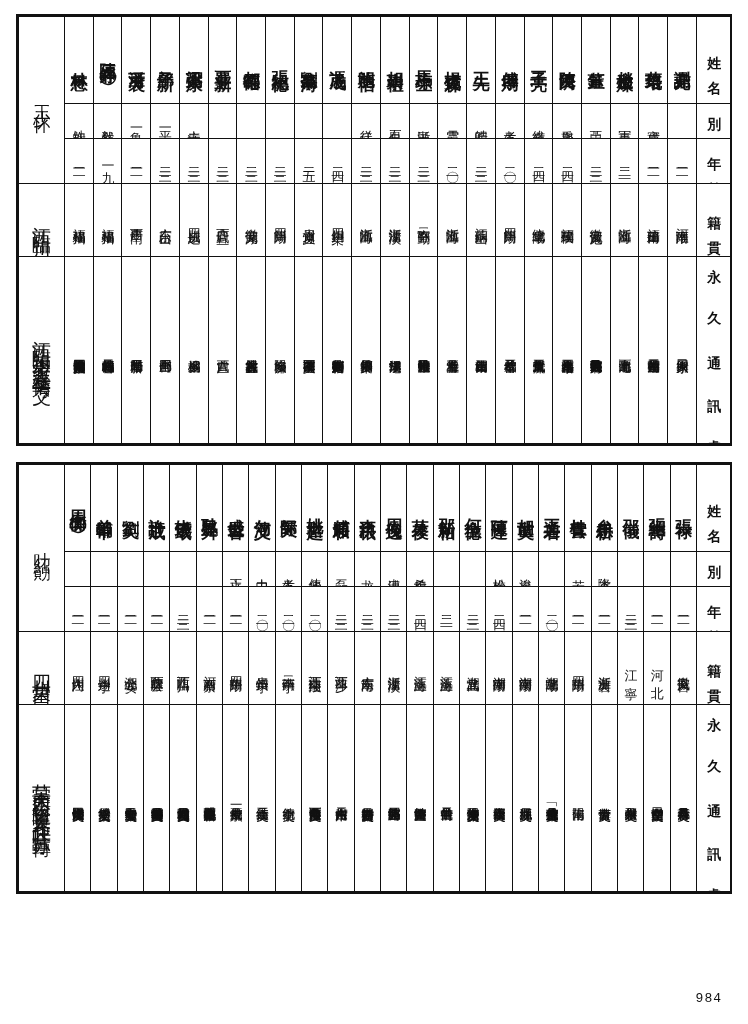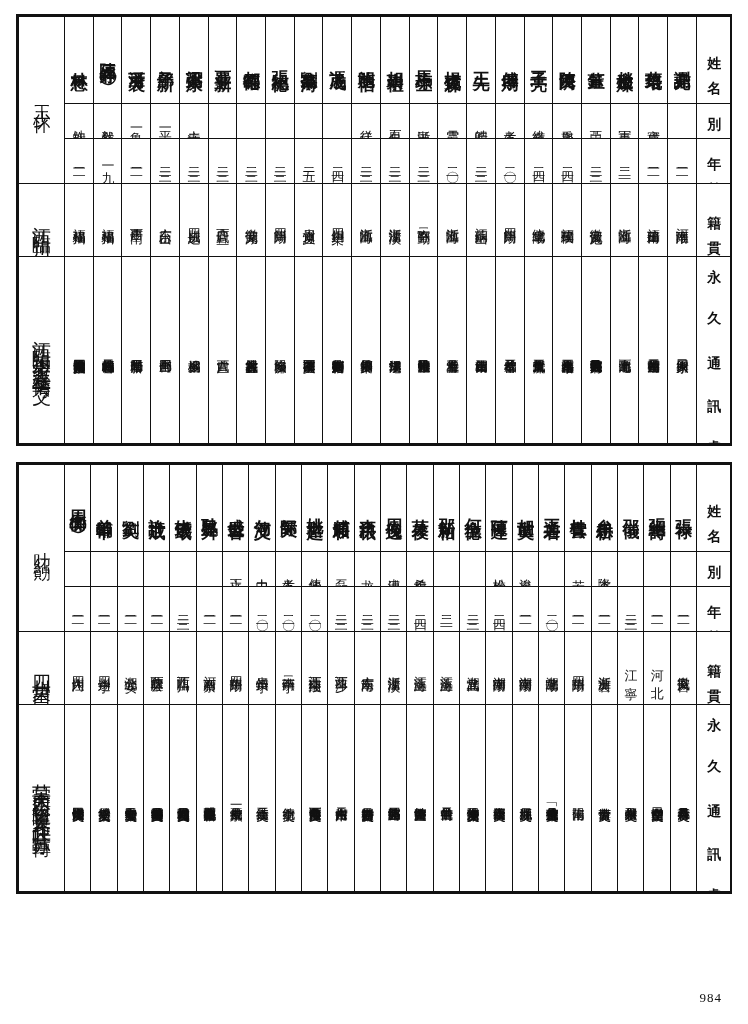--- a/index.html
+++ b/index.html
@@ -61,21 +61,21 @@
   .lbl{background:#fff;}
   .lbl .v{font-size:14px;letter-spacing:5px;font-weight:bold;}
   .lbl.addrlbl .v{letter-spacing:14px;}
 
   .blockgap{height:16px;}
 
   .pageno{
     position:absolute;
     right:26px;bottom:18px;
     font-size:13px;
-    font-family:Liberation Serif, serif;
+    font-family:Liberation Mono, monospace;
     letter-spacing:1px;
   }
   
   .wide .v{font-size:19px;letter-spacing:4px;}
   .mergecell .v{font-size:17px;letter-spacing:6px;}
 </style>
 </head>
 <body>
 
 <div class="page">

